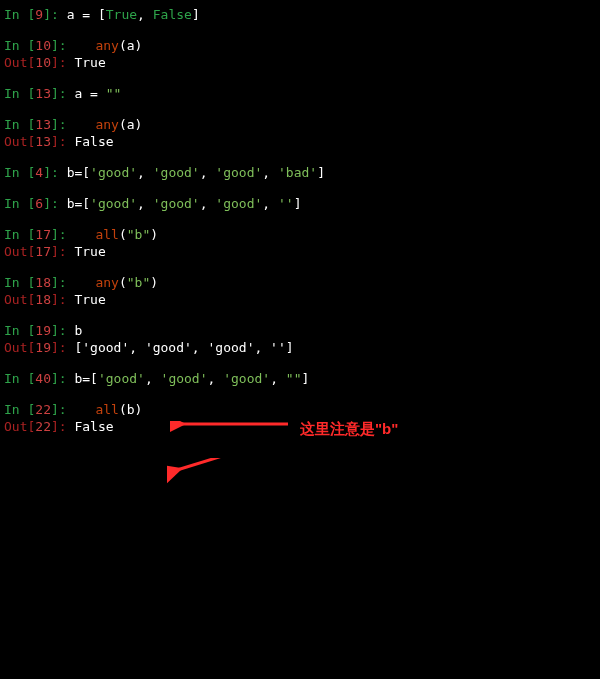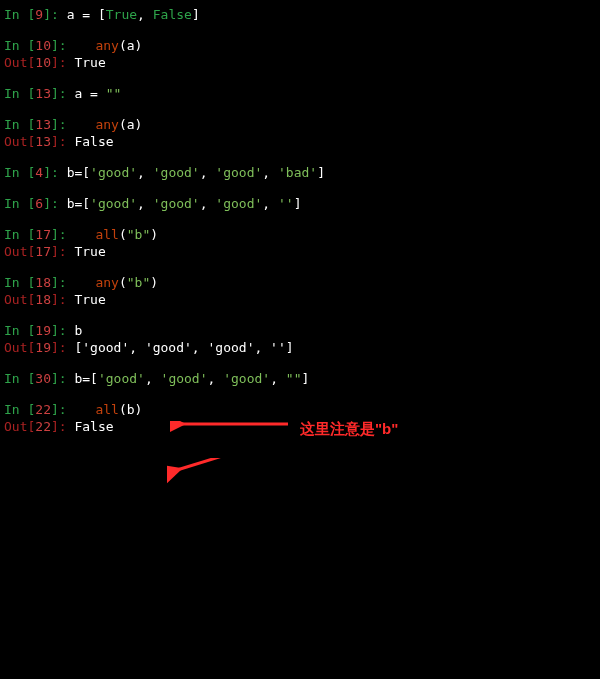--- a/index.html
+++ b/index.html
@@ -57,21 +57,21 @@
     <div class="cell"><span class="in-label">In [<span class="num">13</span>]: </span><span class="fn">any</span><span class="punc">(</span><span class="arg">a</span><span class="punc">)</span>
 <span class="out-label">Out[<span class="num">13</span>]: </span><span class="result">False</span></div>
     <div class="cell"><span class="in-label">In [<span class="num">4</span>]: </span><span class="code">b=[</span><span class="str">'good'</span><span class="punc">, </span><span class="str">'good'</span><span class="punc">, </span><span class="str">'good'</span><span class="punc">, </span><span class="str">'bad'</span><span class="code">]</span></div>
     <div class="cell"><span class="in-label">In [<span class="num">6</span>]: </span><span class="code">b=[</span><span class="str">'good'</span><span class="punc">, </span><span class="str">'good'</span><span class="punc">, </span><span class="str">'good'</span><span class="punc">, </span><span class="str">''</span><span class="code">]</span></div>
     <div class="cell"><span class="in-label">In [<span class="num">17</span>]: </span><span class="fn">all</span><span class="punc">(</span><span class="str">"b"</span><span class="punc">)</span>
 <span class="out-label">Out[<span class="num">17</span>]: </span><span class="result">True</span></div>
     <div class="cell"><span class="in-label">In [<span class="num">18</span>]: </span><span class="fn">any</span><span class="punc">(</span><span class="str">"b"</span><span class="punc">)</span>
 <span class="out-label">Out[<span class="num">18</span>]: </span><span class="result">True</span></div>
     <div class="cell"><span class="in-label">In [<span class="num">19</span>]: </span><span class="code">b</span>
 <span class="out-label">Out[<span class="num">19</span>]: </span><span class="result">['good', 'good', 'good', '']</span></div>
-    <div class="cell"><span class="in-label">In [<span class="num">30</span>]: </span><span class="code">b=[</span><span class="str">'good'</span><span class="punc">, </span><span class="str">'good'</span><span class="punc">, </span><span class="str">'good'</span><span class="punc">, </span><span class="str">""</span><span class="code">]</span></div>
+    <div class="cell"><span class="in-label">In [<span class="num">40</span>]: </span><span class="code">b=[</span><span class="str">'good'</span><span class="punc">, </span><span class="str">'good'</span><span class="punc">, </span><span class="str">'good'</span><span class="punc">, </span><span class="str">""</span><span class="code">]</span></div>
     <div class="cell"><span class="in-label">In [<span class="num">22</span>]: </span><span class="fn">all</span><span class="punc">(</span><span class="arg">b</span><span class="punc">)</span>
 <span class="out-label">Out[<span class="num">22</span>]: </span><span class="result">False</span></div>
   </div>
 
 <svg class="arrow1" width="120" height="30">
   <defs>
     <marker id="ah1" markerWidth="8" markerHeight="8" refX="2" refY="4" orient="auto">
       <polygon points="8,0 0,4 8,8" fill="#ff2a2a"></polygon>
     </marker>
   </defs>

